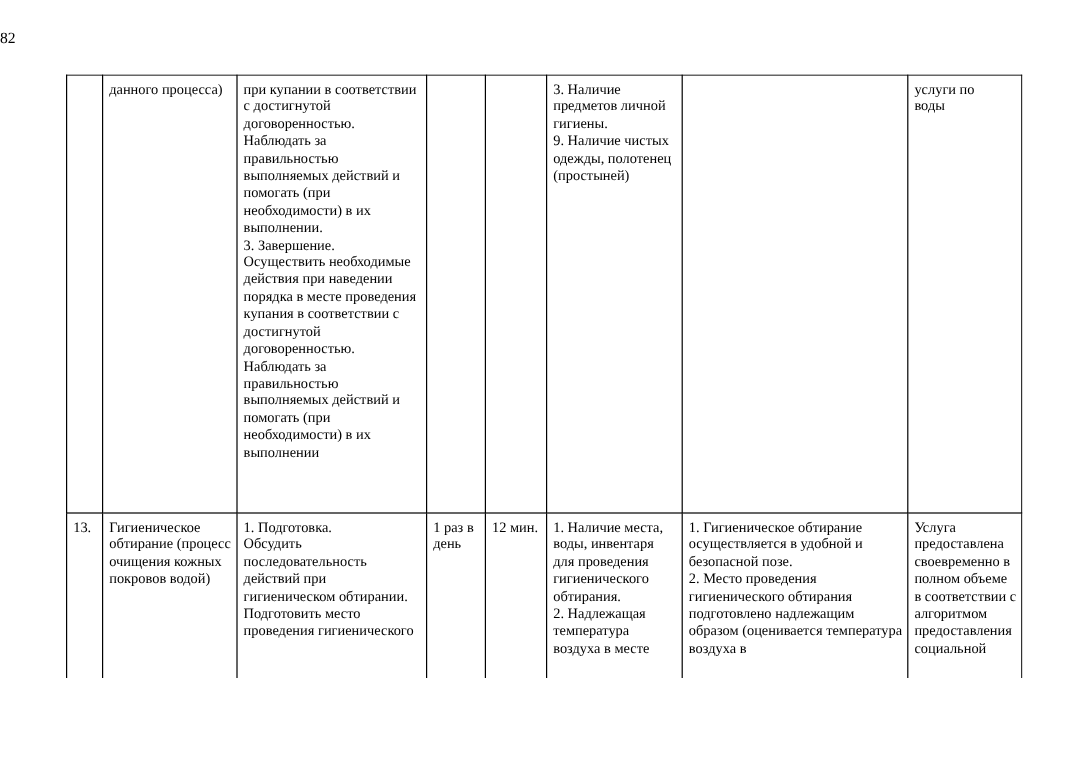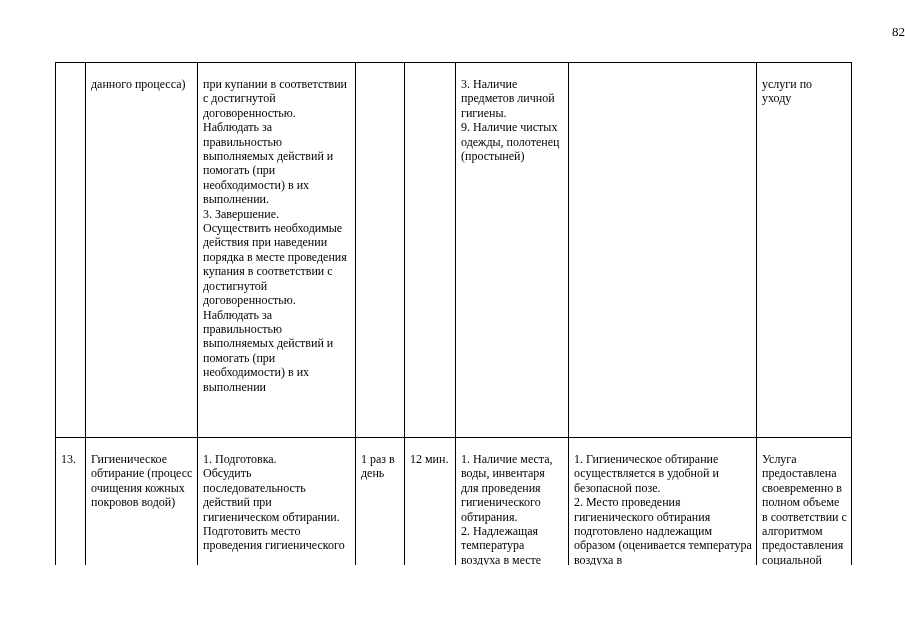--- a/index.html
+++ b/index.html
@@ -13,40 +13,40 @@
     position: relative;
     font-family: "Liberation Serif", serif;
     color: #000000;
     overflow: hidden;
   }
   .page-number {
     position: absolute;
     top: 24px;
     left: 0;
     width: 100%;
-    text-align: right;
+    text-align: left;
     font-size: 13px;
   }
   .table-wrap {
     position: absolute;
     top: 62px;
     left: 55px;
     width: 797px;
     height: 503px;
     overflow: hidden;
   }
   table.doc-table {
     border-collapse: collapse;
     table-layout: fixed;
     width: 796px;
   }
   table.doc-table td {
     border: 1px solid #000000;
     vertical-align: top;
-    padding: 14px 4px 2px 5px;
+    padding: 4px 4px 2px 5px;
     font-size: 12px;
     line-height: 14.4px;
     white-space: pre-line;
     overflow: hidden;
     word-wrap: break-word;
   }
   tr.row-cont td { height: 358px; }
   tr.row-13 td { height: 220px; }
   .col-num { width: 30px; }
   .col-name { width: 112px; }
@@ -80,21 +80,21 @@
         <td>данного процесса)</td>
         <td>при купании в соответствии с достигнутой договоренностью. Наблюдать за правильностью выполняемых действий и помогать (при необходимости) в их выполнении.
 3. Завершение.
 Осуществить необходимые действия при наведении порядка в месте проведения купания в соответствии с достигнутой договоренностью. Наблюдать за правильностью выполняемых действий и помогать (при необходимости) в их выполнении</td>
         <td></td>
         <td></td>
         <td>3. Наличие предметов личной гигиены.
 9. Наличие чистых одежды, полотенец (простыней)</td>
         <td></td>
         <td>услуги по
-уходу</td>
+воды</td>
       </tr>
       <tr class="row-13">
         <td>13.</td>
         <td>Гигиеническое обтирание (процесс очищения кожных покровов водой)</td>
         <td>1. Подготовка.
 Обсудить последовательность действий при гигиеническом обтирании. Подготовить место проведения гигиенического</td>
         <td>1 раз в день</td>
         <td>12 мин.</td>
         <td>1. Наличие места, воды, инвентаря для проведения гигиенического обтирания.
 2. Надлежащая температура воздуха в месте</td>

